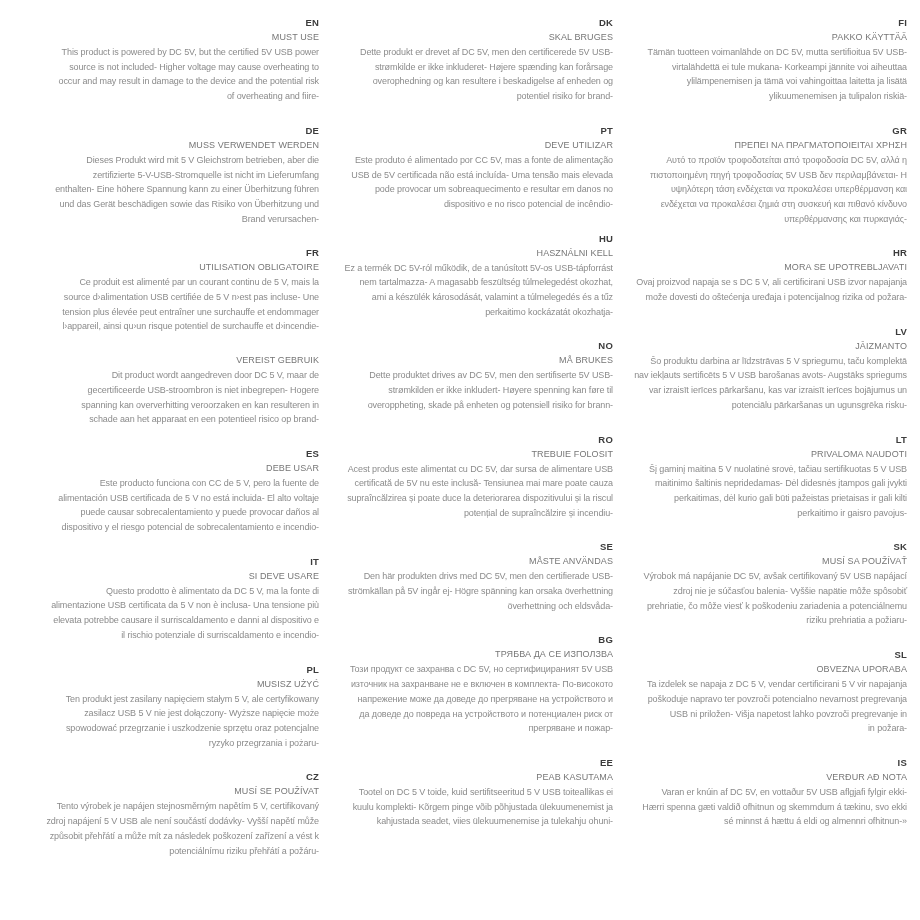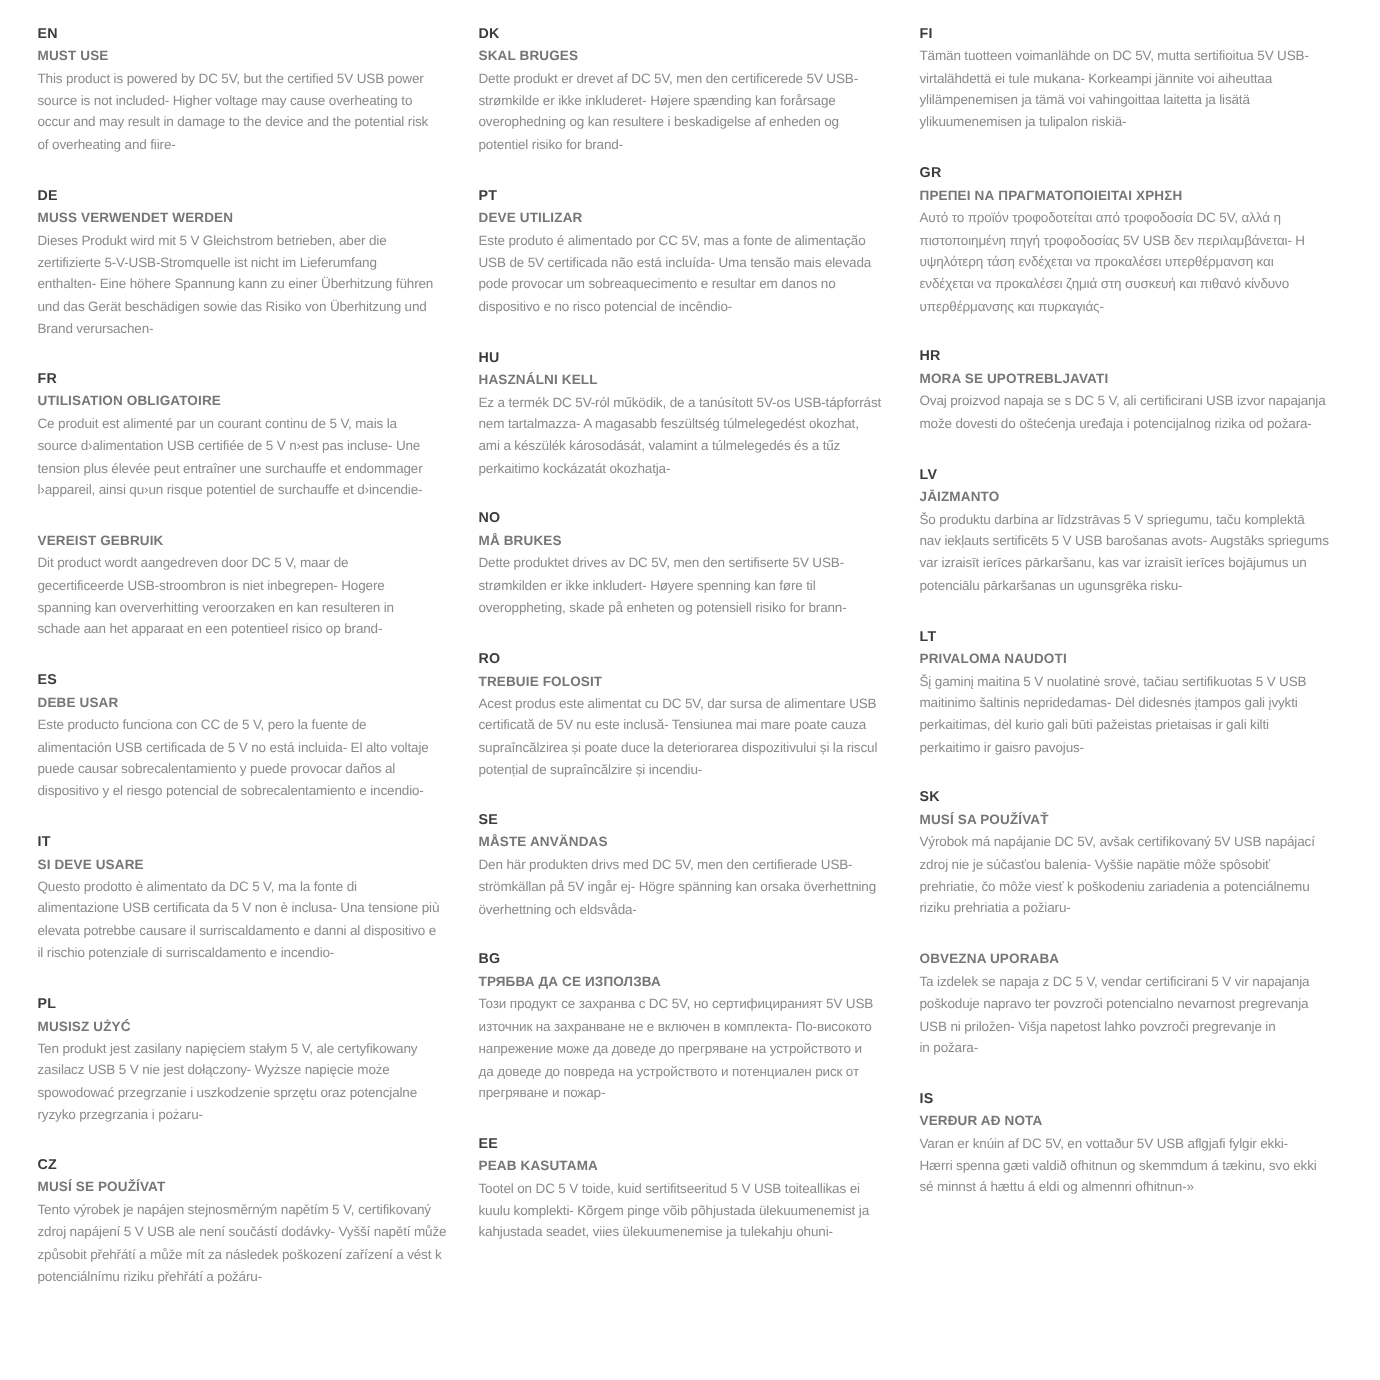--- a/index.html
+++ b/index.html
@@ -13,37 +13,37 @@
   }
   .page {
     display: flex;
     padding: 15px 0 0 25px;
     box-sizing: border-box;
     width: 920px;
   }
   .col {
     width: 294px;
     flex: 0 0 294px;
+    text-align: right;
   }
   .sec {
     margin: 0 0 19px 0;
   }
   .sec-code {
     font-size: 9.5px;
     font-weight: bold;
     color: #3c3c3c;
     line-height: 15px;
     letter-spacing: 0.2px;
   }
   .sec-title {
     font-size: 9px;
     color: #767676;
     line-height: 15px;
     letter-spacing: 0.1px;
-    font-weight: bold;
   }
   .sec-line {
     font-size: 9px;
     color: #8b8b8b;
     line-height: 14.7px;
     letter-spacing: -0.1px;
     white-space: nowrap;
   }
 </style>
 </head>
@@ -176,20 +176,21 @@
         <div class="sec-code">EE</div>
         <div class="sec-title">PEAB KASUTAMA</div>
         <div class="sec-line">Tootel on DC 5 V toide, kuid sertifitseeritud 5 V USB toiteallikas ei</div>
         <div class="sec-line">kuulu komplekti- Kõrgem pinge võib põhjustada ülekuumenemist ja</div>
         <div class="sec-line">kahjustada seadet, viies ülekuumenemise ja tulekahju ohuni-</div>
       </section>
     </div>
   <div class="col">
       <section class="sec">
         <div class="sec-code">FI</div>
+        <div class="sec-title">PAKKO KÄYTTÄÄ</div>
         <div class="sec-line">Tämän tuotteen voimanlähde on DC 5V, mutta sertifioitua 5V USB-</div>
         <div class="sec-line">virtalähdettä ei tule mukana- Korkeampi jännite voi aiheuttaa</div>
         <div class="sec-line">ylilämpenemisen ja tämä voi vahingoittaa laitetta ja lisätä</div>
         <div class="sec-line">ylikuumenemisen ja tulipalon riskiä-</div>
       </section>
       <section class="sec">
         <div class="sec-code">GR</div>
         <div class="sec-title">ΠΡΕΠΕΙ ΝΑ ΠΡΑΓΜΑΤΟΠΟΙΕΙΤΑΙ ΧΡΗΣΗ</div>
         <div class="sec-line">Αυτό το προϊόν τροφοδοτείται από τροφοδοσία DC 5V, αλλά η</div>
         <div class="sec-line">πιστοποιημένη πηγή τροφοδοσίας 5V USB δεν περιλαμβάνεται- Η</div>
@@ -221,20 +222,21 @@
       </section>
       <section class="sec">
         <div class="sec-code">SK</div>
         <div class="sec-title">MUSÍ SA POUŽÍVAŤ</div>
         <div class="sec-line">Výrobok má napájanie DC 5V, avšak certifikovaný 5V USB napájací</div>
         <div class="sec-line">zdroj nie je súčasťou balenia- Vyššie napätie môže spôsobiť</div>
         <div class="sec-line">prehriatie, čo môže viesť k poškodeniu zariadenia a potenciálnemu</div>
         <div class="sec-line">riziku prehriatia a požiaru-</div>
       </section>
       <section class="sec">
+        <div class="sec-code">SL</div>
         <div class="sec-title">OBVEZNA UPORABA</div>
         <div class="sec-line">Ta izdelek se napaja z DC 5 V, vendar certificirani 5 V vir napajanja</div>
         <div class="sec-line">poškoduje napravo ter povzroči potencialno nevarnost pregrevanja</div>
         <div class="sec-line">USB ni priložen- Višja napetost lahko povzroči pregrevanje in</div>
         <div class="sec-line">in požara-</div>
       </section>
       <section class="sec">
         <div class="sec-code">IS</div>
         <div class="sec-title">VERÐUR AÐ NOTA</div>
         <div class="sec-line">Varan er knúin af DC 5V, en vottaður 5V USB aflgjafi fylgir ekki-</div>

